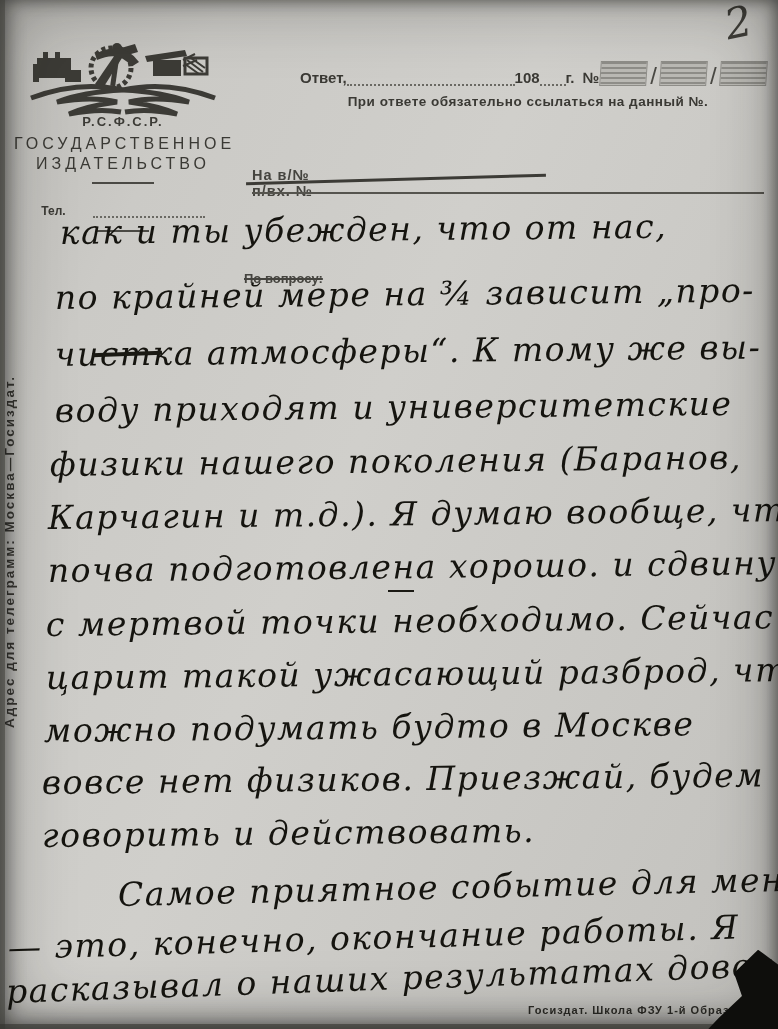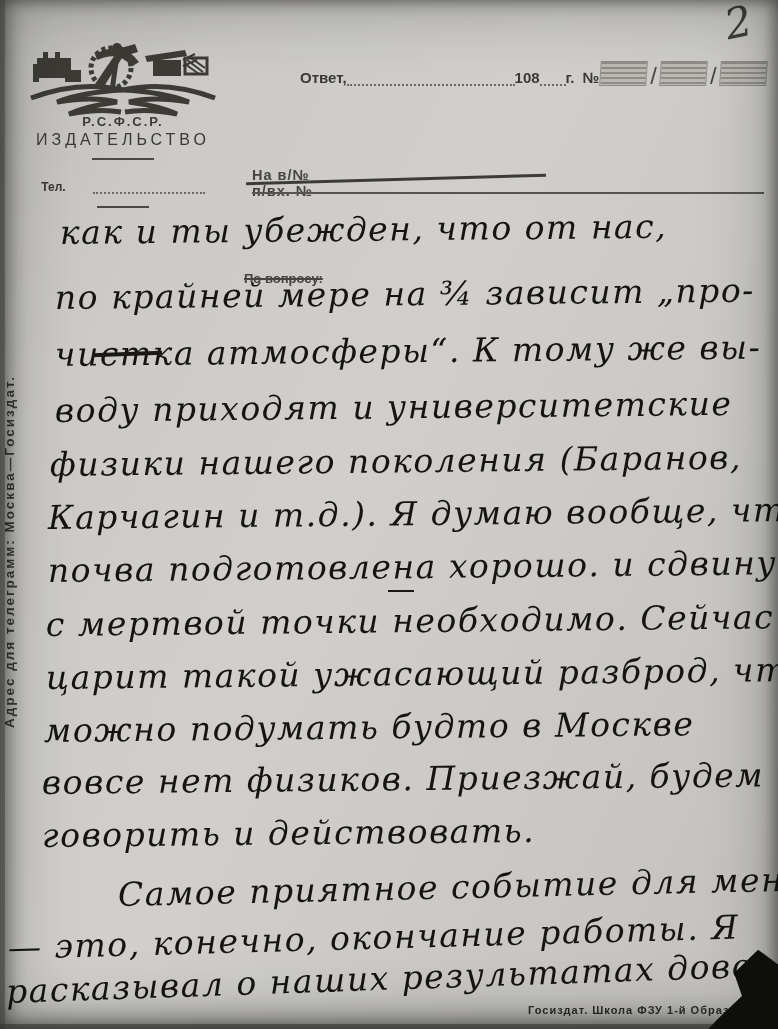--- a/index.html
+++ b/index.html
@@ -69,20 +69,21 @@
     <span style="width:8px;"></span>
     <span>№</span>
     <span class="numbox"></span>
     <span class="slash">/</span>
     <span class="numbox"></span>
     <span class="slash">/</span>
     <span class="numbox"></span>
 
   </div>
 
+  <div class="ref-note">При ответе обязательно ссылаться на данный №.</div>
 
   <div class="lh">
     <svg class="emblem" width="196" height="78" viewBox="0 0 196 78">
       <g fill="#3c3b36" stroke="none">
 
         <rect x="12" y="18" width="34" height="20"></rect>
         <rect x="8" y="24" width="6" height="18"></rect>
         <rect x="18" y="12" width="5" height="10"></rect>
         <rect x="30" y="12" width="5" height="10"></rect>
         <rect x="40" y="30" width="16" height="12"></rect>
@@ -103,20 +104,21 @@
             <line x1="158" y1="26" x2="172" y2="20"></line>
         </g>
         <rect x="160" y="18" width="22" height="16" fill="none" stroke="#3c3b36" stroke-width="3"></rect>
         <path d="M162 20 l16 12 M166 18 l14 10 M160 24 l14 10" stroke="#3c3b36" stroke-width="2"></path>
 
         <path d="M6 58 q48 -18 92 -8 q-40 2 -66 12 q36 -6 60 0 q-30 4 -48 12 q30 -6 52 -2" fill="none" stroke="#3c3b36" stroke-width="5"></path>
         <path d="M190 58 q-48 -18 -92 -8 q40 2 66 12 q-36 -6 -60 0 q30 4 48 12 q-30 -6 -52 -2" fill="none" stroke="#3c3b36" stroke-width="5"></path>
       </g>
     </svg>
     <div class="emblem-caption">Р.С.Ф.С.Р.</div>
+    <div class="org1">ГОСУДАРСТВЕННОЕ</div>
     <div class="org2">ИЗДАТЕЛЬСТВО</div>
     <div class="rule"></div>
     <div class="telrow">
       <span>Тел.</span>
       <span class="dots" style="width:112px;"></span>
     </div>
     <div class="rule2"></div>
   </div>
 
   <div class="crossed-refs">

